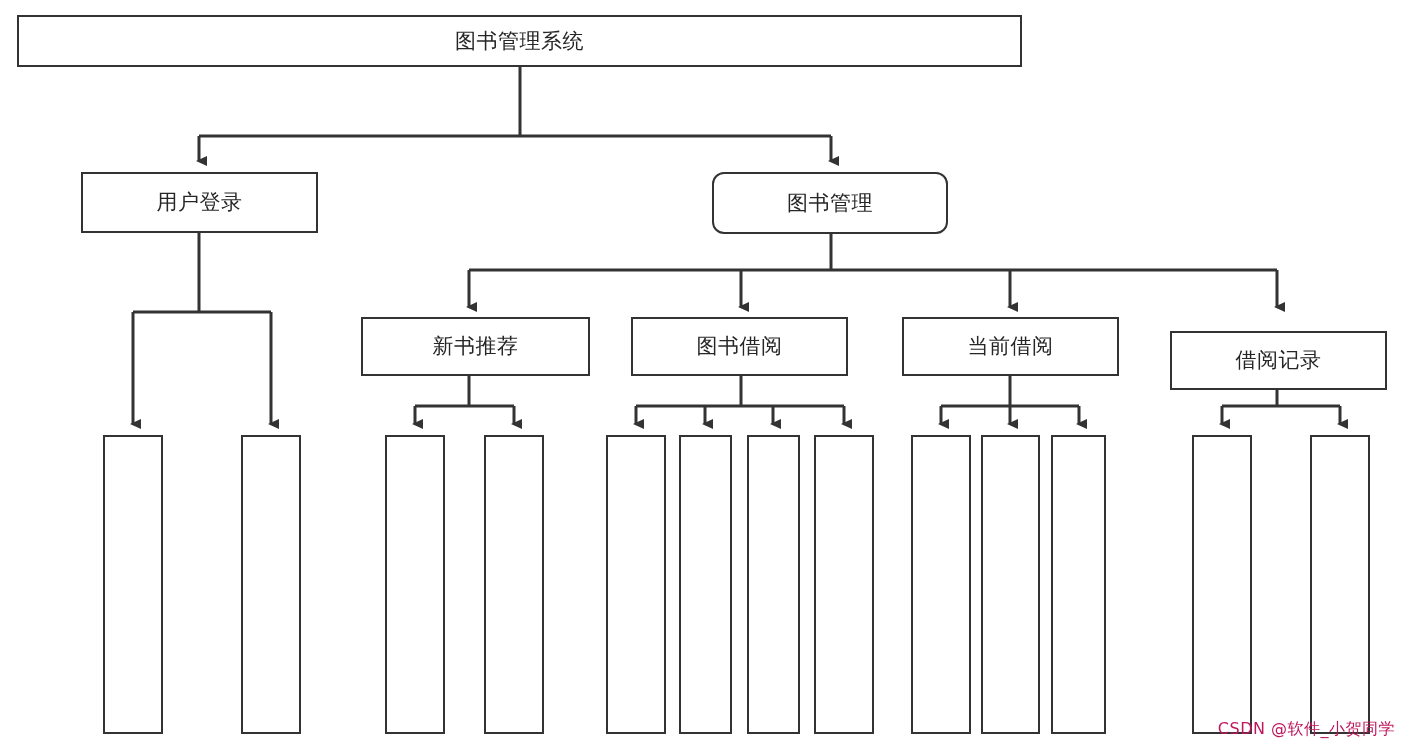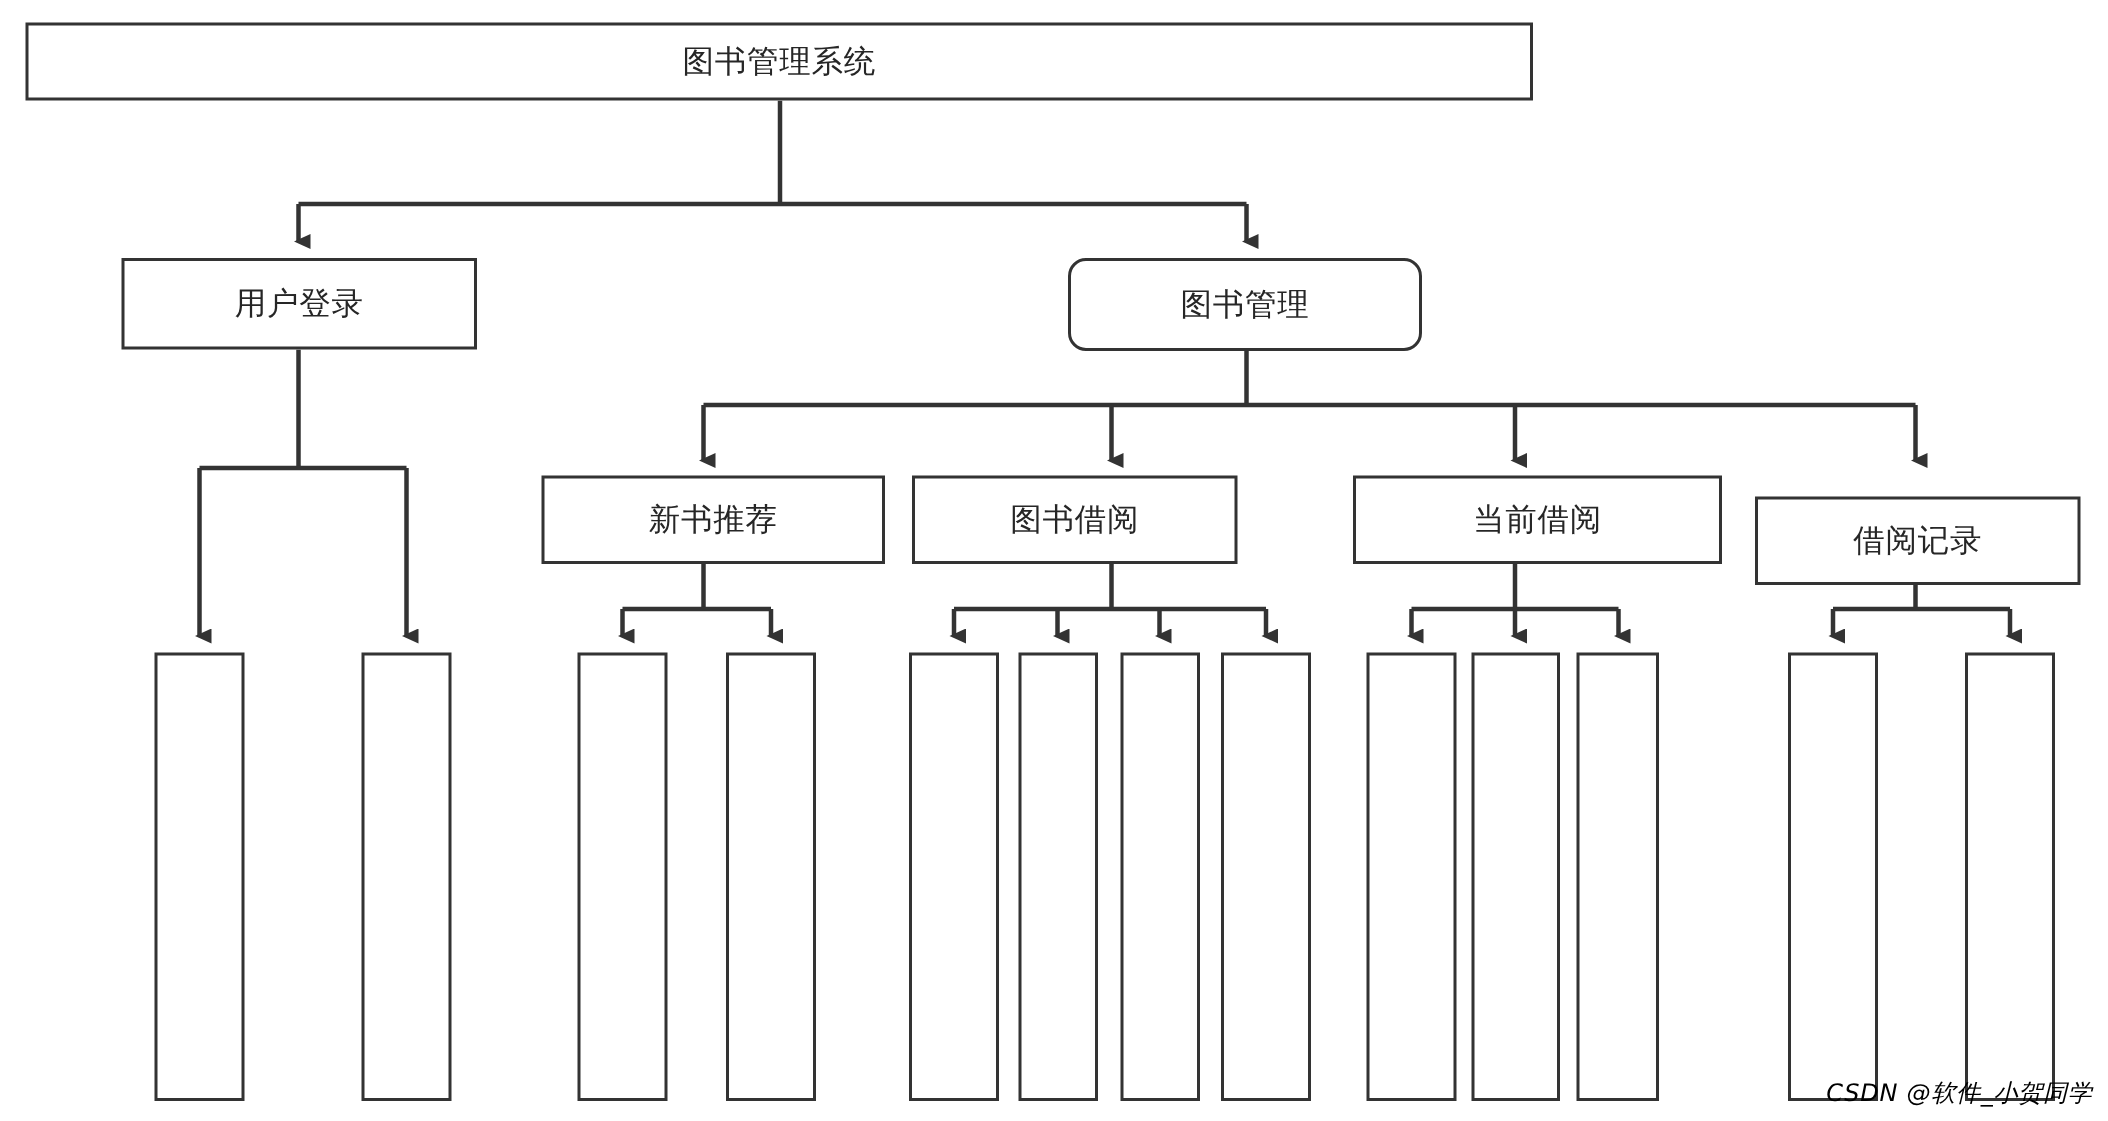--- a/index.html
+++ b/index.html
@@ -59,25 +59,24 @@
   }
   .node.leaf.tall .label {
     font-size: 20px;
     line-height: 1.24;
   }
   #watermark {
     position: absolute;
     right: 10px;
     bottom: 7px;
     font-size: 16px;
-    color: #000000;
+    color: #be185d;
     letter-spacing: 0.5px;
     white-space: nowrap;
     user-select: none;
-    font-style: italic;
   }
 </style>
 </head>
 <body>
 
 <div id="canvas">
 
   <svg class="edges" viewBox="0 0 1405 747">
     <defs>
       <marker id="arrow" markerWidth="12" markerHeight="12" refX="5" refY="8" orient="auto" markerUnits="userSpaceOnUse">
@@ -135,24 +134,24 @@
   <div class="node" style="left:81px; top:172px; width:237px; height:61px;">
     <span class="label">用户登录</span>
   </div>
   <div class="node" style="left:712px; top:172px; width:236px; height:62px;border-radius:12px;">
     <span class="label">图书管理</span>
   </div>
 
   <div class="node" style="left:361px; top:317px; width:229px; height:59px;">
     <span class="label">新书推荐</span>
   </div>
-  <div class="node" style="left:608px; top:317px; width:217px; height:59px;">
+  <div class="node" style="left:631px; top:317px; width:217px; height:59px;">
     <span class="label">图书借阅</span>
   </div>
-  <div class="node" style="left:902px; top:317px; width:246px; height:59px;text-align:right;">
+  <div class="node" style="left:902px; top:317px; width:217px; height:59px;text-align:right;">
     <span class="label">当前借阅</span>
   </div>
   <div class="node" style="left:1170px; top:331px; width:217px; height:59px;">
     <span class="label">借阅记录</span>
   </div>
 
   <div class="node leaf" style="left:103px; top:435px; width:60px; height:299px;">
     <span class="label">用户登录</span>
   </div>
   <div class="node leaf" style="left:241px; top:435px; width:60px; height:299px;">

